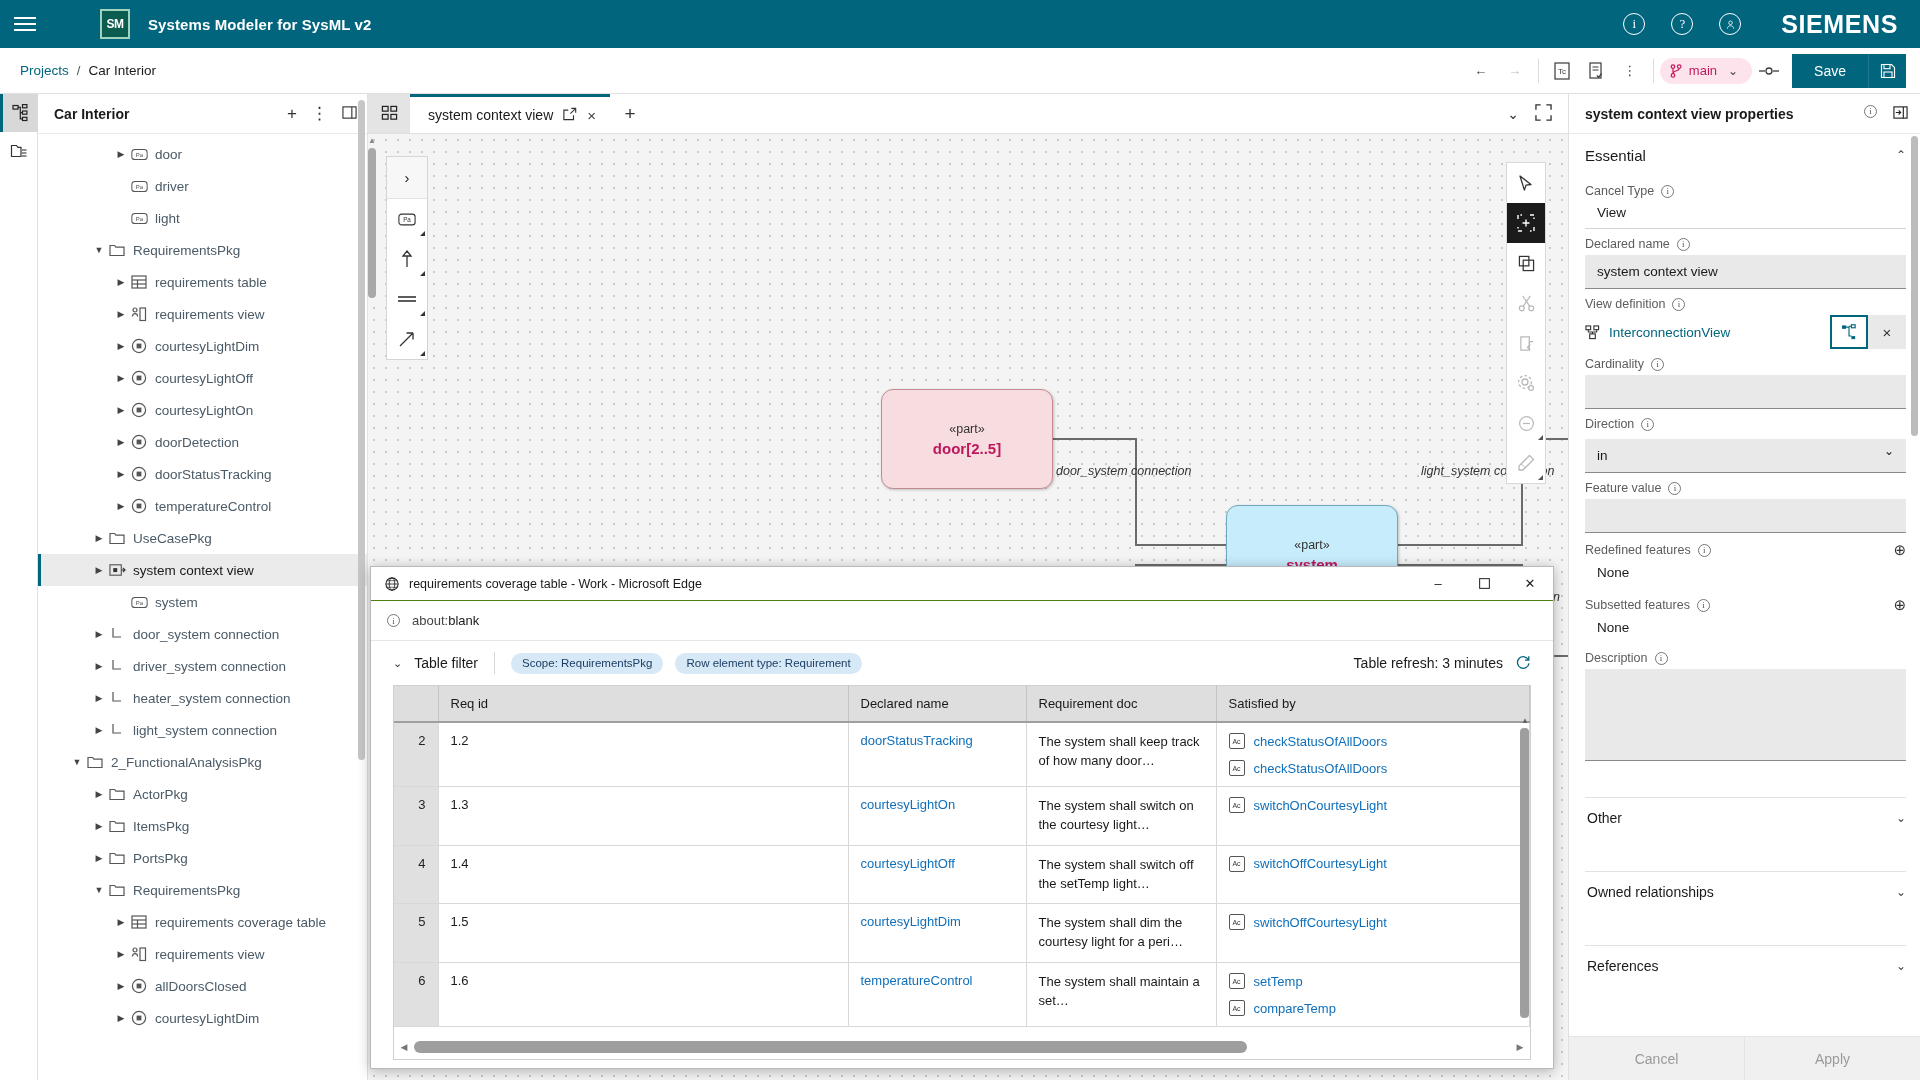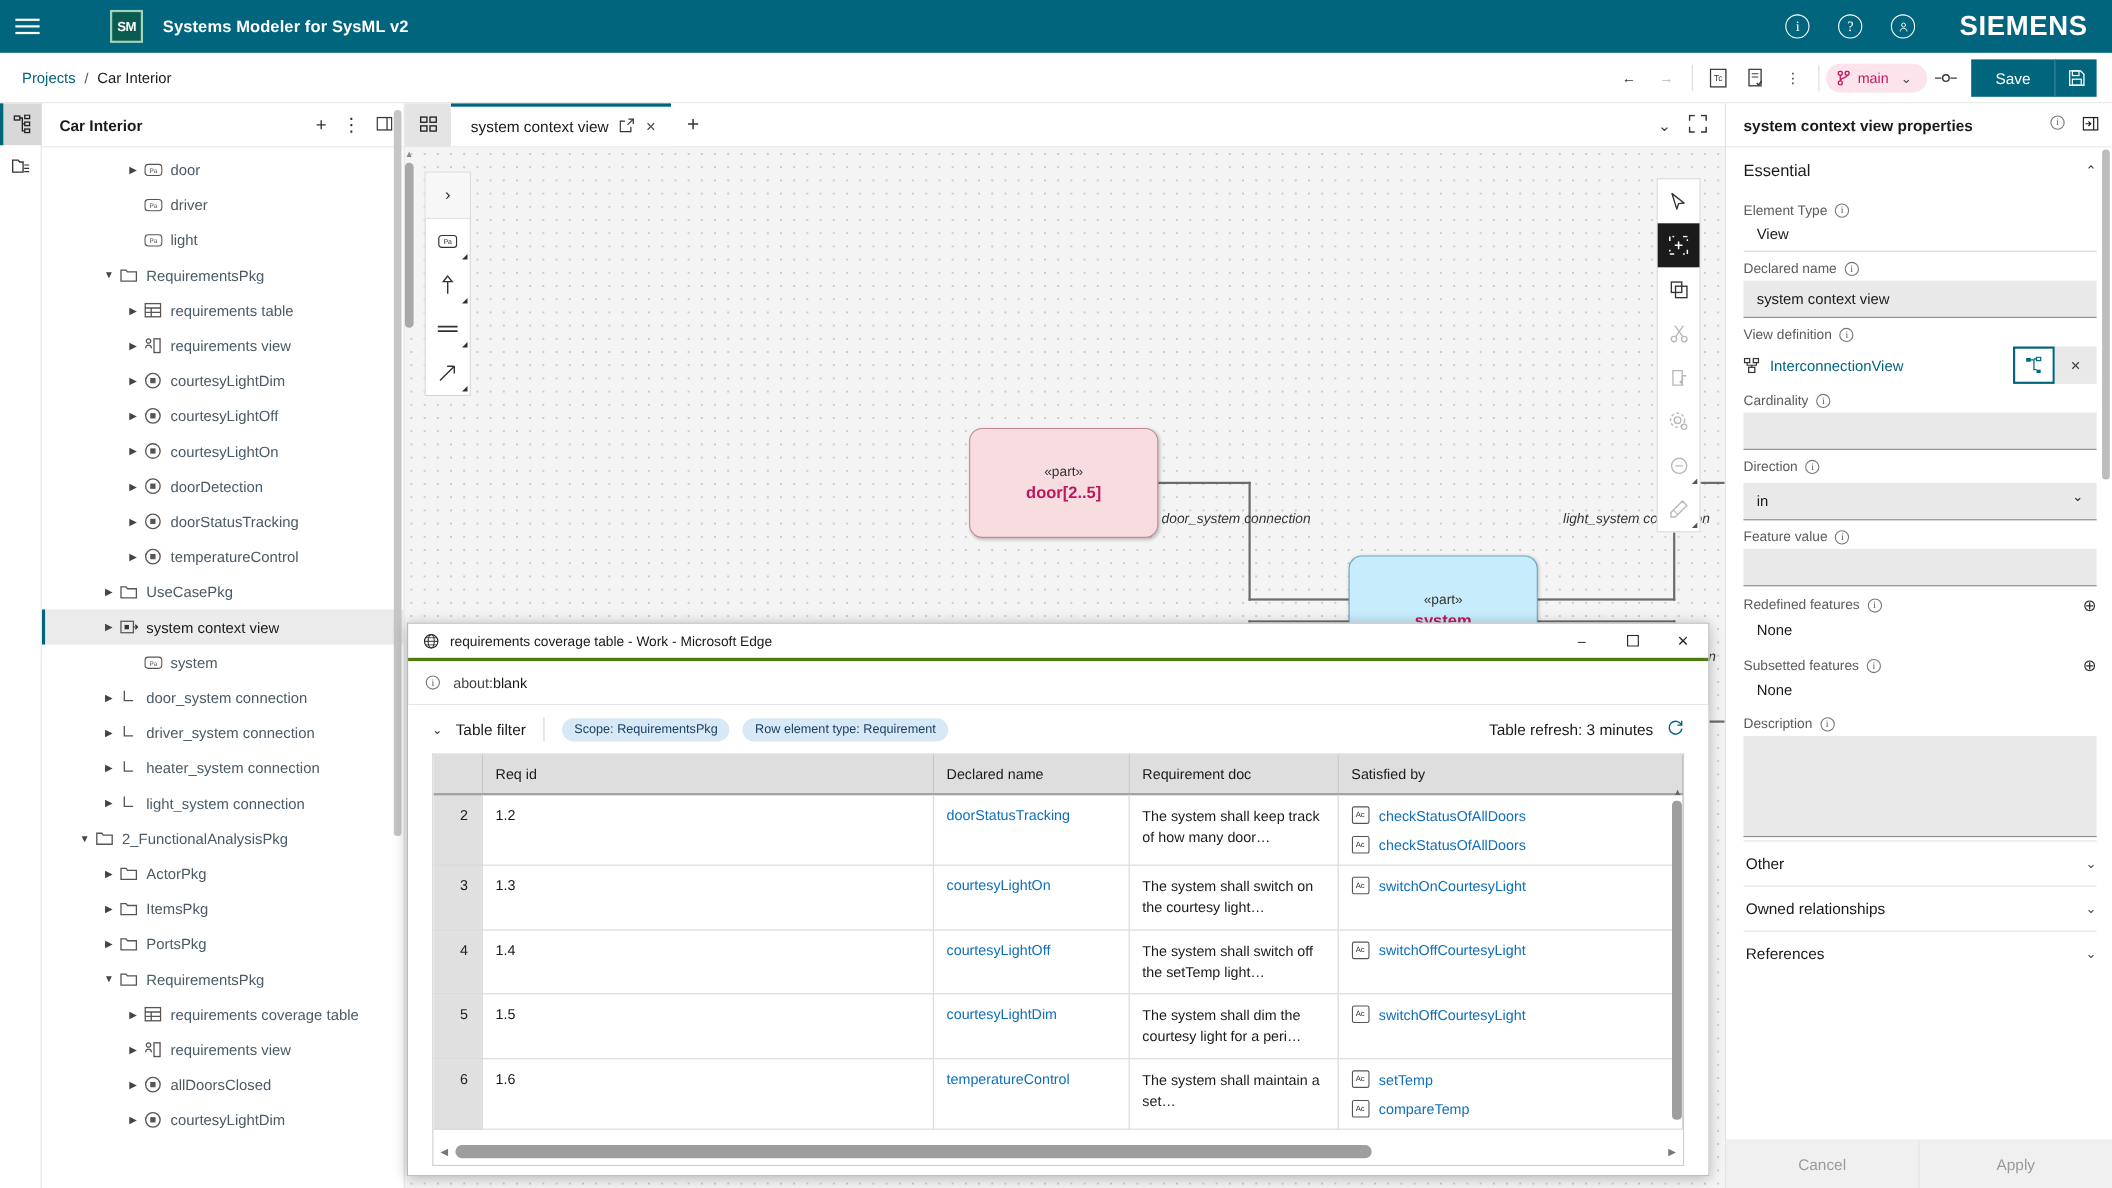--- a/index.html
+++ b/index.html
@@ -160,33 +160,33 @@
   .vd-b2 { width:38px; height:34px; background:#e9e9e9; display:flex; align-items:center;
     justify-content:center; cursor:pointer; color:#333; font-size:15px; }
   .row-plus { margin-left:auto; cursor:pointer; font-size:15px; color:#333; }
   .none-val { font-size:13.5px; padding:6px 0 8px 12px; }
   .desc-area { background:#e9e9e9; border:none; border-bottom:1px solid #8a8a8a;
     width:100%; height:92px; margin-top:4px; resize:none; font-family:inherit; font-size:13px;
     padding:8px 10px; }
   .props-scroll { position:absolute; right:2px; top:2px; width:7px; height:300px;
     background:#bcbcbc; border-radius:4px; cursor:pointer; }
   .collapsed-sec { height:41px; display:flex; align-items:center; border-top:1px solid #e2e2e2;
-    padding:0 0 0 2px; cursor:pointer; font-size:14px; }
+    padding:0 0 0 2px; cursor:pointer; font-size:14px;margin-top:33px; }
   .collapsed-sec .sec-chev { font-size:12px; }
   .props-foot { height:44px; display:flex; border-top:1px solid #e5e5e5; }
   .pf-btn { flex:1; display:flex; align-items:center; justify-content:center; font-size:14px;
     color:#9a9a9a; background:#f0f0f0; cursor:pointer; }
   .pf-btn + .pf-btn { border-left:1px solid #e3e3e3; }
 
   
   .edgewin { position:absolute; left:370px; top:566px; width:1184px; height:503px;
     background:#fff; border:1px solid #b9b9b9; box-shadow:0 2px 12px rgba(0,0,0,.28);
     display:flex; flex-direction:column; }
   .ew-title { height:34px; display:flex; align-items:center; padding:0 0 0 14px;
-    border-bottom:3px solid #4d7c0f; }
+    border-bottom:1px solid #4d7c0f; }
   .ew-title-text { font-size:12.5px; margin-left:10px; }
   .ew-wbtns { margin-left:auto; display:flex; height:34px; }
   .ew-wb { width:46px; display:flex; align-items:center; justify-content:center;
     cursor:pointer; font-size:13px; color:#222; }
   .ew-addr { height:40px; display:flex; align-items:center; padding:0 16px;
     border-bottom:1px solid #e6e6e6; }
   .ew-addr-text { margin-left:12px; font-size:13px; color:#444; }
   .ew-addr-text b { color:#1a1a1a; font-weight:normal; }
   .ew-content { flex:1; display:flex; flex-direction:column; background:#fff; position:relative;
     overflow:hidden; }
@@ -795,21 +795,21 @@
 
       <div class="props-body">
         <div class="props-scroll"></div>
 
         <div class="sec-head">
           <span class="sec-title">Essential</span>
           <span class="sec-chev">⌃</span>
         </div>
 
         <div class="fld-label">
-          <span>Element Type</span>
+          <span>Cancel Type</span>
           <span class="info-i">i</span>
         </div>
         <div class="ro-val">View</div>
 
         <div class="fld-label">
           <span>Declared name</span>
           <span class="info-i">i</span>
         </div>
         <input class="inp" value="system context view" style="">
 

